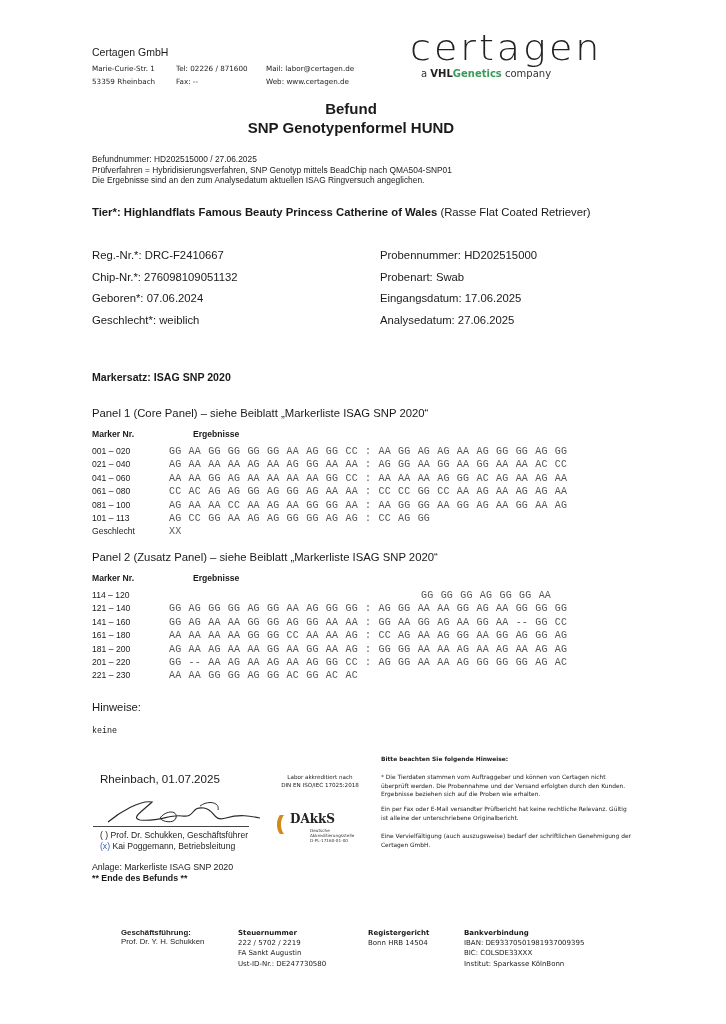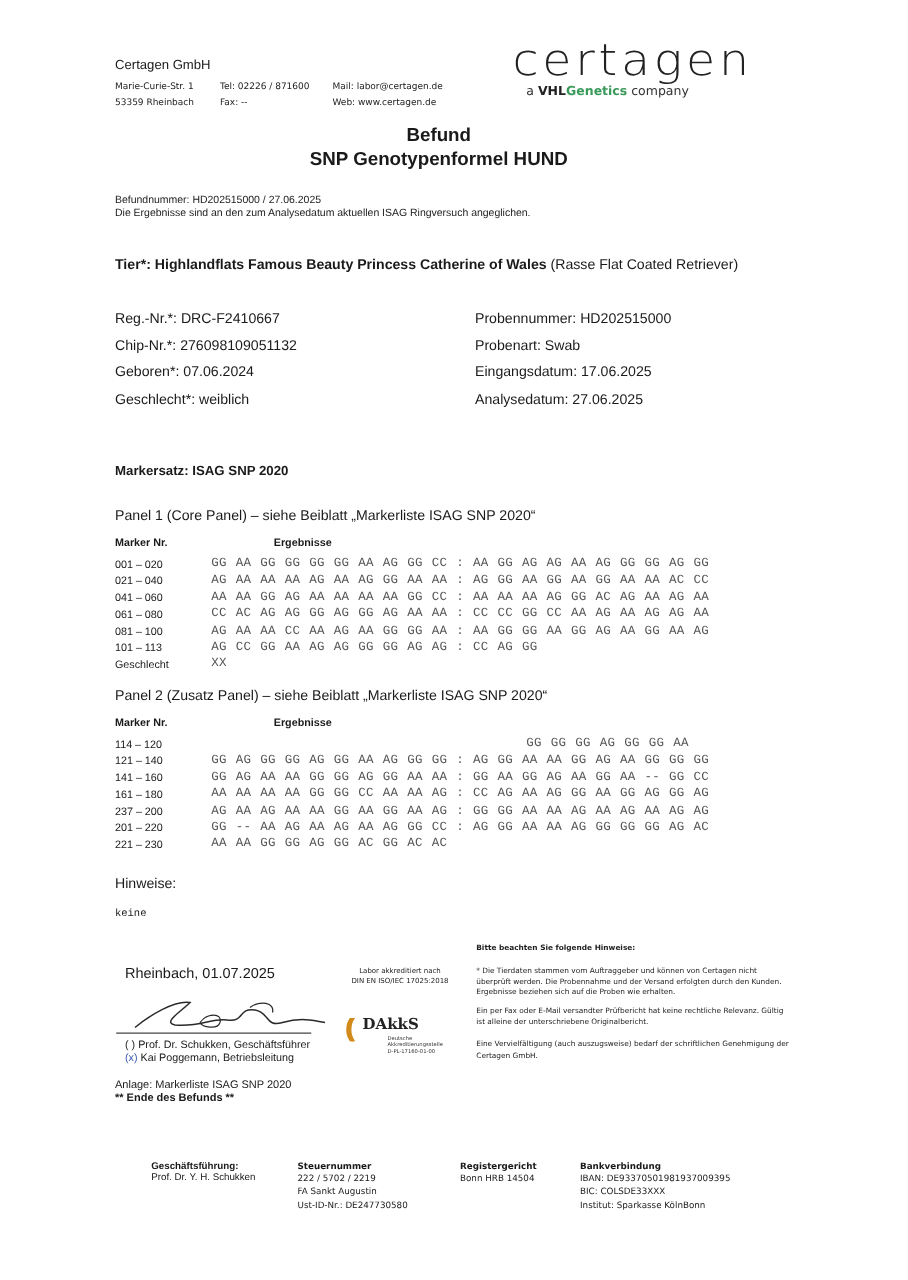--- a/index.html
+++ b/index.html
@@ -18,21 +18,21 @@
   .t2 { top: 119px; font-size: 15px; }
   .meta { left: 92px; top: 154px; font-size: 8.4px; line-height: 10.5px; color: #222; }
   .tier { left: 92px; top: 206px; font-size: 11.3px; }
   .tier b { font-weight: bold; text-align: center; }
   .info { font-size: 11.3px; line-height: 21.5px; }
   .info.left { left: 92px; top: 245px; }
   .info.right { left: 380px; top: 245px; }
   .markersatz { left: 92px; top: 371px; font-size: 10.6px; font-weight: bold; }
   .panel-title { left: 92px; font-size: 11.3px; }
   .col-head { left: 92px; font-size: 8.6px; font-weight: bold; }
-  .col-head span.res { position: absolute; left: 92px; padding-left: 35px; }
+  .col-head span.res { position: absolute; left: 66px; padding-left: 35px; }
   .rows { left: 92px; font-size: 8.6px; line-height: 13.4px; }
   .row { position: relative; height: 13.4px; white-space: nowrap; }
   .row .lbl { position: absolute; left: 0; }
   .row .gt { position: absolute; left: 77px; font-family: "Liberation Mono", monospace; font-size: 10px; color: #555; letter-spacing: 0.2px; word-spacing: 1px; }
   .hinweise-h { left: 92px; top: 701px; font-size: 11.3px; }
   .hinweise-v { left: 92px; top: 726px; font-size: 8.4px; font-family: Liberation Mono, monospace; }
   .ort { left: 100px; top: 772px; font-size: 11.6px; }
   .signature { left: 100px; top: 792px; width: 170px; height: 36px; }
   .sig-line { left: 93px; top: 826px; width: 156px; border-top: 1px solid #444; height: 0; }
   .signers { left: 100px; top: 830px; font-size: 8.6px; line-height: 11px; }
@@ -65,20 +65,21 @@
   <div>Mail: labor@certagen.de</div>
   <div>Web: www.certagen.de</div>
 </div>
 <div class="abs logo">certagen</div>
 <div class="abs tagline"><span>a </span><span class="vhl">VHL</span><span class="gen">Genetics</span><span> company</span></div>
 
 <div class="abs title t1">Befund</div>
 <div class="abs title t2">SNP Genotypenformel HUND</div>
 <div class="abs meta">
   <div>Befundnummer: HD202515000 / 27.06.2025</div>
+  <div>Prüfverfahren = Hybridisierungsverfahren, SNP Genotyp mittels BeadChip nach QMA504-SNP01</div>
   <div>Die Ergebnisse sind an den zum Analysedatum aktuellen ISAG Ringversuch angeglichen.</div>
 </div>
 
 <div class="abs tier"><b>Tier*: </b><b>Highlandflats Famous Beauty Princess Catherine of Wales</b><span> (Rasse Flat Coated Retriever)</span></div>
 
 <div class="abs info left">
   <div>Reg.-Nr.*: DRC-F2410667</div>
   <div>Chip-Nr.*: 276098109051132</div>
   <div>Geboren*: 07.06.2024</div>
   <div>Geschlecht*: weiblich</div>
@@ -142,21 +143,21 @@
     </div>
   <div class="row">
       <span class="lbl">141 – 160</span>
       <span class="gt">GG AG AA AA GG GG AG GG AA AA : GG AA GG AG AA GG AA -- GG CC</span>
     </div>
   <div class="row">
       <span class="lbl">161 – 180</span>
       <span class="gt">AA AA AA AA GG GG CC AA AA AG : CC AG AA AG GG AA GG AG GG AG</span>
     </div>
   <div class="row">
-      <span class="lbl">237 – 200</span>
+      <span class="lbl">181 – 200</span>
       <span class="gt">AG AA AG AA AA GG AA GG AA AG : GG GG AA AA AG AA AG AA AG AG</span>
     </div>
   <div class="row">
       <span class="lbl">201 – 220</span>
       <span class="gt">GG -- AA AG AA AG AA AG GG CC : AG GG AA AA AG GG GG GG AG AC</span>
     </div>
   <div class="row">
       <span class="lbl">221 – 230</span>
       <span class="gt">AA AA GG GG AG GG AC GG AC AC</span>
     </div>

